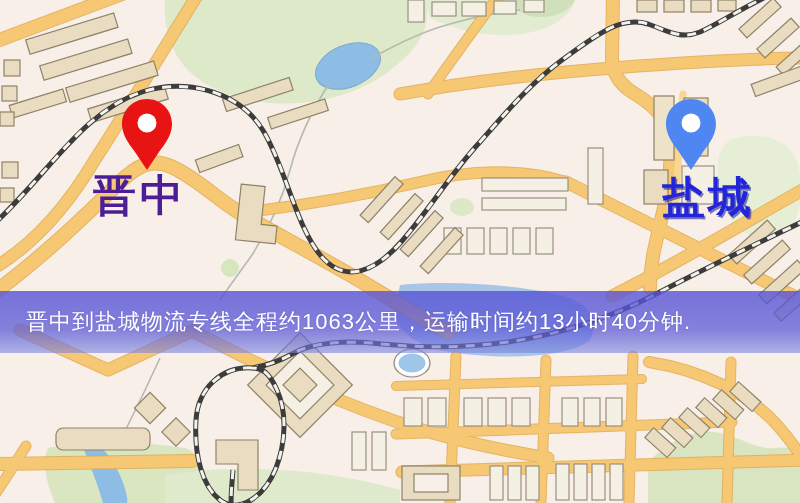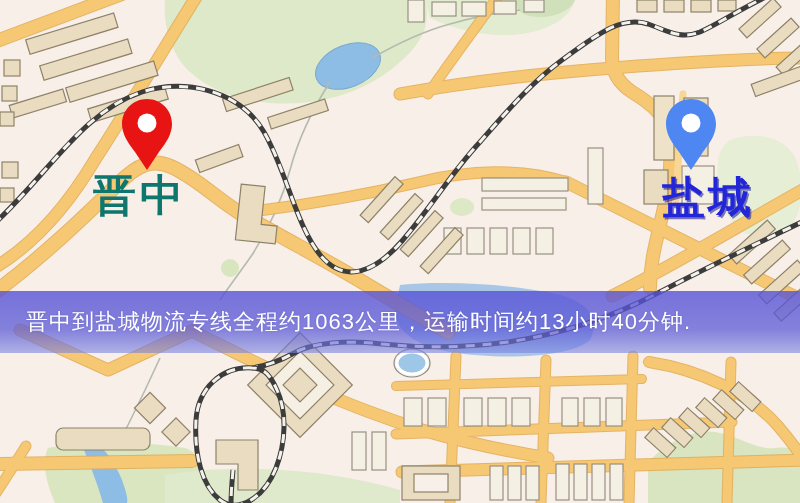--- a/index.html
+++ b/index.html
@@ -238,17 +238,17 @@
     </svg>
   </div>
 
   <div class="pin" id="pin-dest" style="left:663px;top:97px;">
     <svg viewBox="0 0 56 76" width="56" height="76">
       <path d="M28,2 C14,2 3,13 3,27 C3,37 9,46 16,55 L28,73 L40,55 C47,46 53,37 53,27 C53,13 42,2 28,2 Z" fill="#4e86f2"></path>
       <circle cx="28" cy="26" r="9.5" fill="#ffffff"></circle>
     </svg>
   </div>
 
-  <div class="city-label" id="label-origin" style="color: #0f766e; text-align: right;">晋中</div>
+  <div class="city-label" id="label-origin" style="color: #4c1d95; text-align: right;">晋中</div>
 
   <div class="city-label" id="label-dest" style="color: rgb(35, 37, 216); margin-left: 19px;">盐城</div>
 
 </div>
 
 </body></html>

